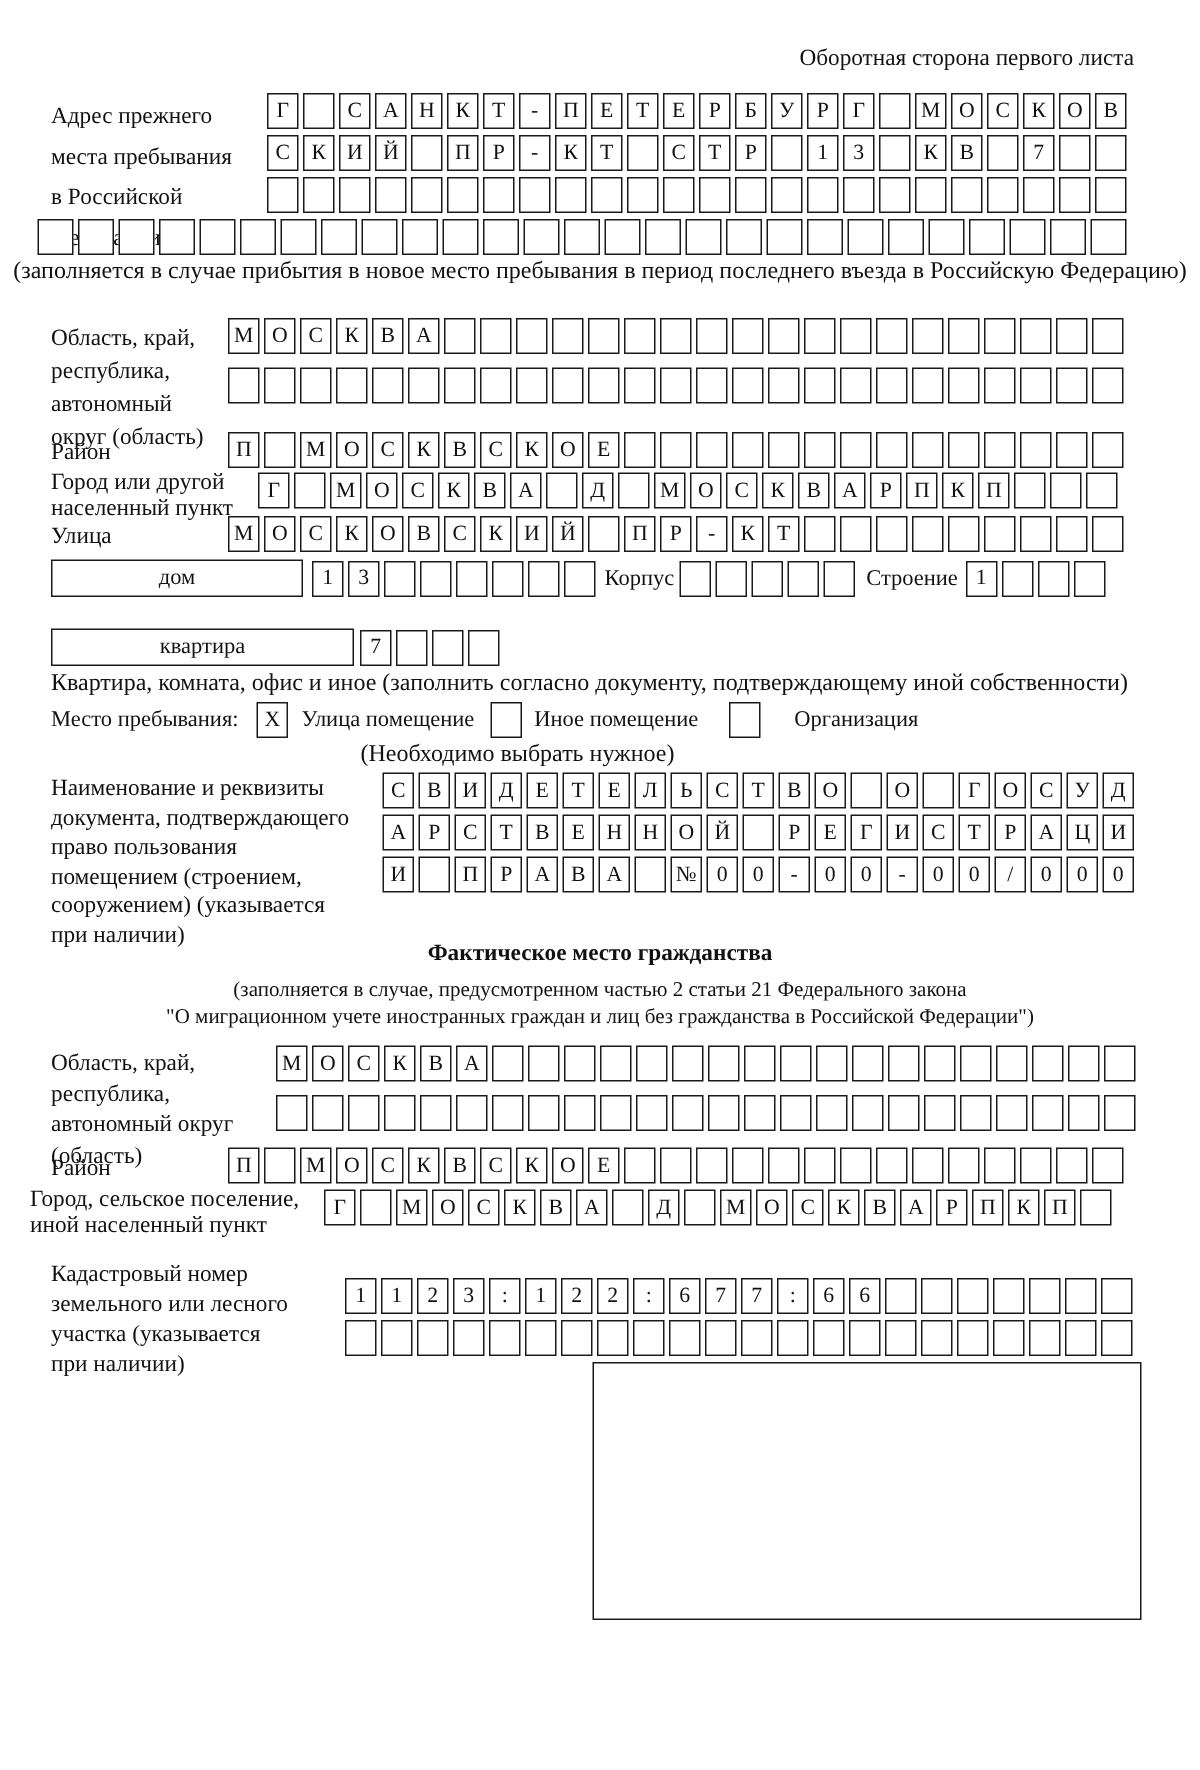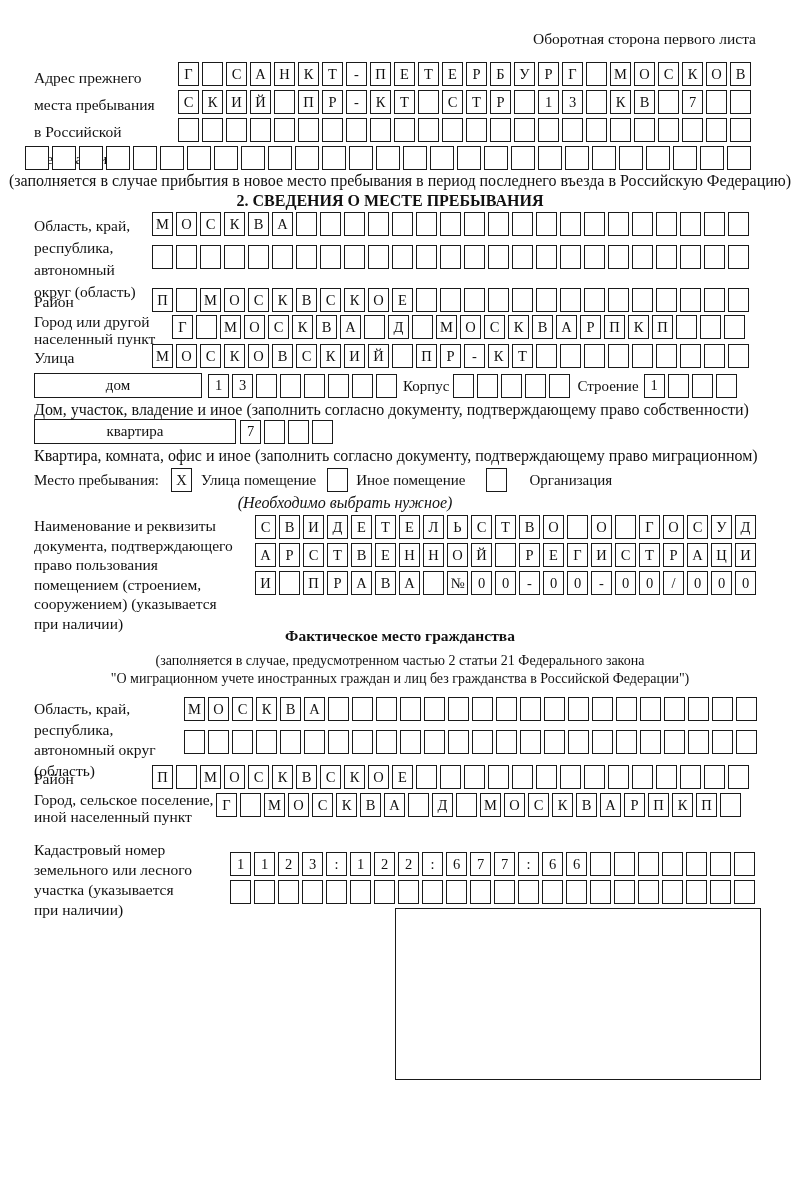--- a/index.html
+++ b/index.html
@@ -141,21 +141,20 @@
       <span class="cell wide"></span>
       <span class="cell wide"></span>
       <span class="cell wide"></span>
       <span class="cell wide"></span>
       <span class="cell wide"></span>
       <span class="cell wide"></span>
       <span class="cell wide"></span>
     </div>
   <div class="abs note center" style="left:0;top:173px;width:800px;">(заполняется в случае прибытия в новое место пребывания в период последнего въезда в Российскую Федерацию)</div>
 
-  <div class="abs title center" style="left:0;top:192px;width:780px;">2. СВЕДЕНИЯ О МЕСТЕ ПРЕБЫВАНИЯ</div>
 
   <div class="abs lbl" style="left:34px;top:215px;width:120px;">Область, край,<br>республика,<br>автономный<br>округ (область)</div>
   <div class="abs cells" style="left:152px;top:212px;">
       <span class="cell">М</span>
       <span class="cell">О</span>
       <span class="cell">С</span>
       <span class="cell">К</span>
       <span class="cell">В</span>
       <span class="cell">А</span>
       <span class="cell"></span>
@@ -313,43 +312,42 @@
         <span class="cell"></span>
       </div>
     <div class="inlinelbl" style="margin-left:7px;">Строение</div>
     <div class="cells" style="margin-left:5px;">
         <span class="cell">1</span>
         <span class="cell"></span>
         <span class="cell"></span>
         <span class="cell"></span>
       </div>
   </div>
-  <div class="abs note" style="left:34px;top:402px;">Дом, участок, владение и иное (заполнить согласно документу, подтверждающему право собственности)</div>
 
   <div class="abs flexrow" style="left:34px;top:419px;">
     <div class="lblbox" style="width:202px;">квартира</div>
     <div class="cells" style="margin-left:4px;">
         <span class="cell">7</span>
         <span class="cell"></span>
         <span class="cell"></span>
         <span class="cell"></span>
       </div>
   </div>
-  <div class="abs note" style="left:34px;top:448px;">Квартира, комната, офис и иное (заполнить согласно документу, подтверждающему право миграционном)</div>
+  <div class="abs note" style="left:34px;top:448px;">Квартира, комната, офис и иное (заполнить согласно документу, подтверждающему иной собственности)</div>
 
   <div class="abs flexrow" style="left:34px;top:468px;">
     <div class="inlinelbl">Место пребывания:</div>
     <span class="cell" style="margin-left:12px;">X</span>
     <div class="inlinelbl" style="margin-left:9px;">Улица помещение</div>
     <span class="cell" style="margin-left:11px;"></span>
     <div class="inlinelbl" style="margin-left:8px;">Иное помещение</div>
     <span class="cell" style="margin-left:21px;"></span>
     <div class="inlinelbl" style="margin-left:22px;">Организация</div>
   </div>
-  <div class="abs note center" style="left:0;top:495px;width:690px;font-style:italic;">(Необходимо выбрать нужное)</div>
+  <div class="abs note center" style="left:0;top:495px;width:690px;">(Необходимо выбрать нужное)</div>
 
   <div class="abs lbl" style="left:34px;top:516px;width:215px;line-height:19.5px;">Наименование и реквизиты<br>документа, подтверждающего<br>право пользования<br>помещением (строением,<br>сооружением) (указывается<br>при наличии)</div>
   <div class="abs cells" style="left:255px;top:515px;">
       <span class="cell">С</span>
       <span class="cell">В</span>
       <span class="cell">И</span>
       <span class="cell">Д</span>
       <span class="cell">Е</span>
       <span class="cell">Т</span>
       <span class="cell">Е</span>
@@ -494,21 +492,21 @@
       <span class="cell"></span>
       <span class="cell"></span>
       <span class="cell"></span>
       <span class="cell"></span>
       <span class="cell"></span>
       <span class="cell"></span>
       <span class="cell"></span>
       <span class="cell"></span>
     </div>
 
-  <div class="abs lbl" style="left:34px;top:791px;width:185px;line-height:17px;">Город, сельское поселение,<br>иной населенный пункт</div>
+  <div class="abs lbl" style="left:20px;top:791px;width:185px;line-height:17px;">Город, сельское поселение,<br>иной населенный пункт</div>
   <div class="abs cells" style="left:216px;top:793px;">
       <span class="cell">Г</span>
       <span class="cell"></span>
       <span class="cell">М</span>
       <span class="cell">О</span>
       <span class="cell">С</span>
       <span class="cell">К</span>
       <span class="cell">В</span>
       <span class="cell">А</span>
       <span class="cell"></span>

